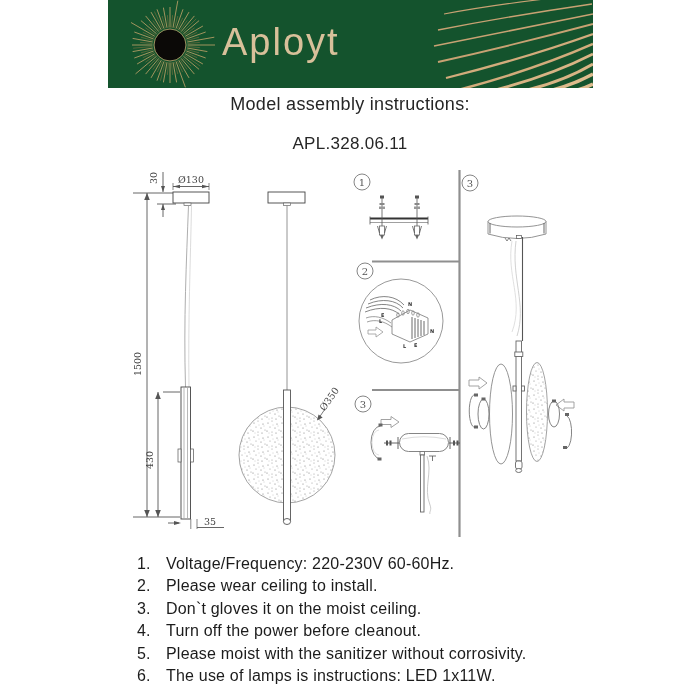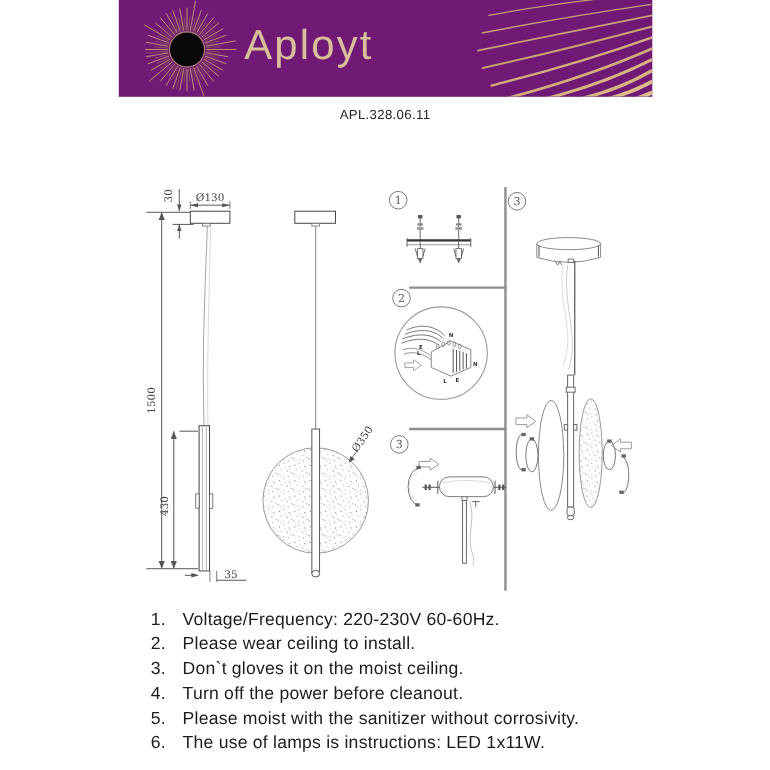--- a/index.html
+++ b/index.html
@@ -3,32 +3,32 @@
 <meta charset="utf-8">
 <style>
   html,body{margin:0;padding:0;}
   body{
     width:700px;height:700px;position:relative;background:#ffffff;
     font-family:"Liberation Sans", sans-serif;overflow:hidden;
   }
   
   .banner{
     position:absolute;left:108px;top:0;width:485px;height:88px;
-    background:#701a75;overflow:hidden;
+    background:#14532d;overflow:hidden;
   }
   .banner svg{position:absolute;left:0;top:0;}
   .brand{
     position:absolute;left:114px;top:22px;
     font-size:38px;font-weight:400;letter-spacing:2px;
     color:#d8c09a;line-height:40px;
   }
   
   .title-block{position:absolute;left:0;top:94px;width:700px;text-align:center;color:#262626;}
   .title-line1{font-size:18px;letter-spacing:.3px;}
-  .title-line2{font-size:12px;margin-top:3px;letter-spacing:.3px;}
+  .title-line2{font-size:17px;margin-top:19px;letter-spacing:.3px;}
   
   .diagram{position:absolute;left:0;top:150px;width:700px;height:400px;}
   text.dim{font-family:"DejaVu Serif", serif;font-size:9.5px;fill:#444;}
   text.step{font-family:"DejaVu Serif", serif;font-size:10px;fill:#555;}
   text.wire{font-family:"DejaVu Sans", sans-serif;font-size:5px;font-weight:bold;fill:#333;}
   
   .instructions{position:absolute;left:137px;top:553px;width:500px;color:#1c1c1c;}
   .instr-row{display:flex;font-size:16px;line-height:22.4px;letter-spacing:.2px;}
   .instr-num{width:29px;flex:0 0 29px;}
   .instr-text{flex:1;}
@@ -125,20 +125,21 @@
       <path d="M 388 96 Q 444 88 485 64" stroke-width="3.1" stroke="#d8b485"></path>
       <path d="M 410 96 Q 452 92 485 74" stroke-width="3.4" stroke="#ddbb8d"></path>
       <path d="M 432 96 Q 462 95 485 84" stroke-width="3.6" stroke="#ddbb8d"></path>
       <path d="M 455 97 Q 472 96 486 92" stroke-width="3.8" stroke="#e2c192"></path>
     </g>
   </svg>
   <div class="brand">Aployt</div>
 </div>
 
 <div class="title-block">
+  <div class="title-line1">Model assembly instructions:</div>
   <div class="title-line2">APL.328.06.11</div>
 </div>
 
 <svg class="diagram" viewBox="0 150 700 400">
   <defs>
     <pattern id="stipple" width="14" height="14" patternUnits="userSpaceOnUse">
       <circle cx="2" cy="3" r="0.55" fill="#777"></circle>
         <circle cx="6" cy="1" r="0.5" fill="#888"></circle>
       <circle cx="11" cy="4" r="0.6" fill="#777"></circle>
         <circle cx="4" cy="7" r="0.5" fill="#888"></circle>

